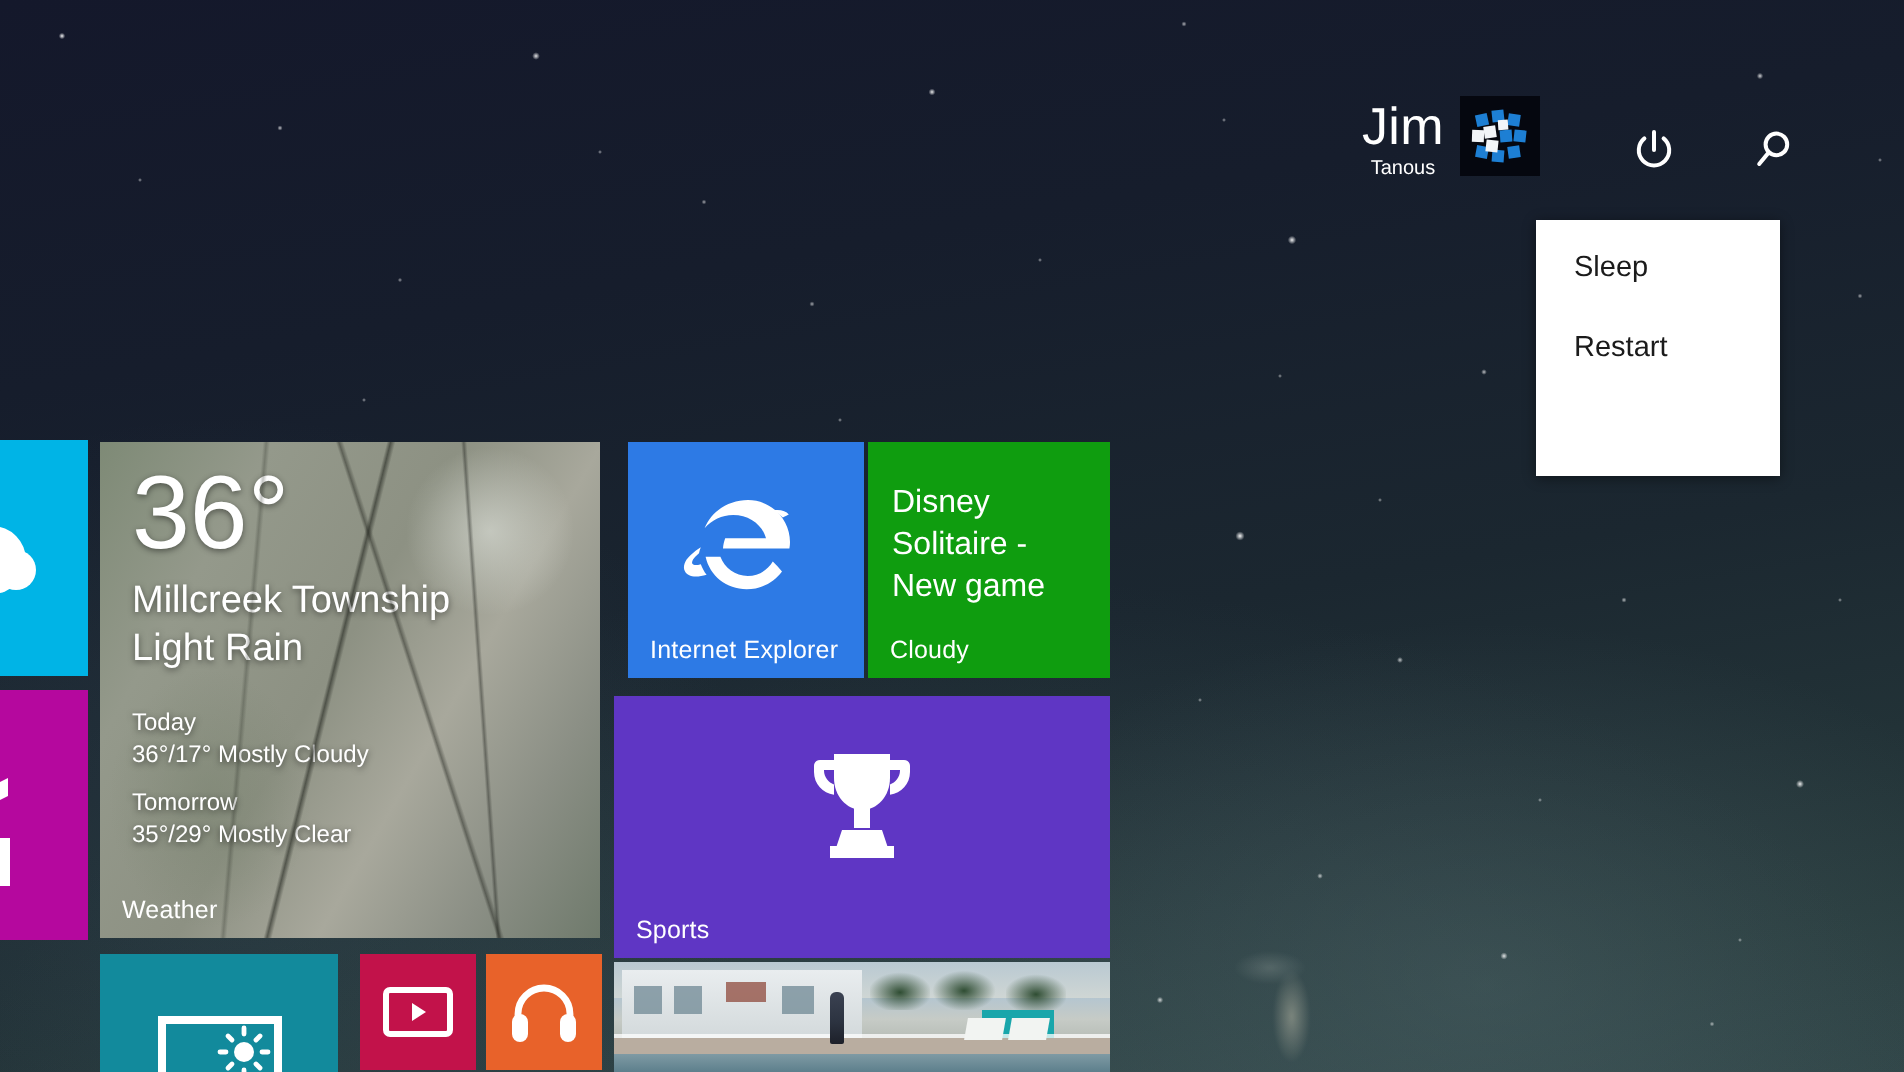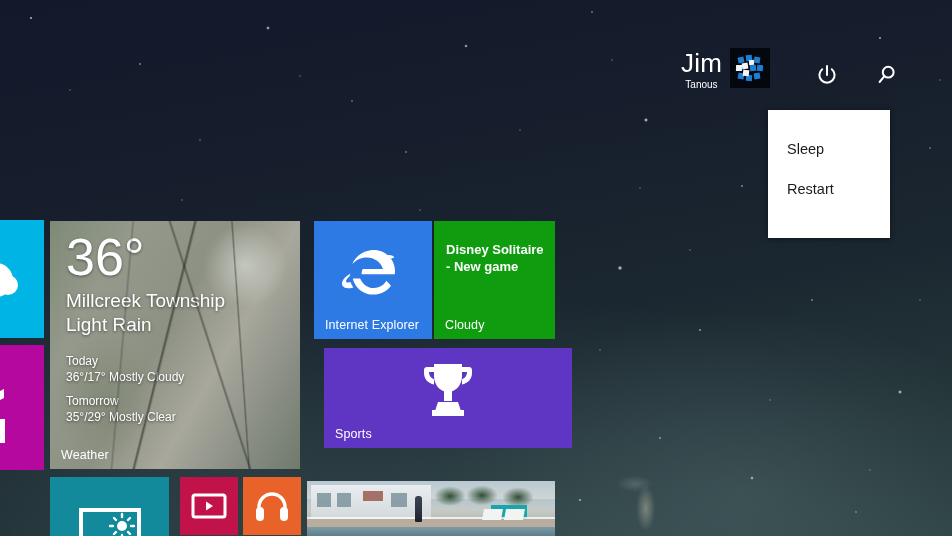--- a/index.html
+++ b/index.html
@@ -91,21 +91,21 @@
     display:flex; align-items:center; justify-content:center;
   }
   .power-btn{ right:108px; }
   .search-btn{ right:48px; }
   .icon-btn svg{ display:block; }
 
   
   .power-menu{
     position:absolute; left:768px; top:110px; width:122px; height:128px;
     background:#fff; box-shadow:0 1px 6px rgba(0,0,0,.45);
-    padding-top:19px;
+    padding-top:4px;
   }
   .menu-item{
     height:40px; display:flex; align-items:center;
     padding-left:19px; color:#1b1b1b; font-size:14.5px; font-weight:400;
     cursor:default; white-space:nowrap;
   }
 
   
   .tile{ position:absolute; overflow:hidden; color:#fff; }
   .tile-label{
@@ -154,25 +154,25 @@
   .wx-fc b{ font-weight:400; display:block; }
 
   
   #tile-ie{ left:314px; top:221px; width:118px; height:118px; background:#2d7ae5; }
   #tile-ie .glyph{ position:absolute; left:50%; top:44%; transform:translate(-50%,-50%); }
 
   
   #tile-store{ left:434px; top:221px; width:121px; height:118px; background:#0f9d0f; }
   .store-msg{
     position:absolute; left:12px; top:21px; width:100px;
-    font-size:13px; font-weight:700; line-height:1.3;
-  }
-
-  
-  #tile-sports{ left:324px; top:348px; width:248px; height:100px; background:#5f36c4; }
+    font-size:16px; font-weight:400; line-height:1.3;
+  }
+
+  
+  #tile-sports{ left:307px; top:348px; width:248px; height:131px; background:#5f36c4; }
   #tile-sports .glyph{ position:absolute; left:50%; top:42%; transform:translate(-50%,-50%); }
 
   
   #tile-photos{ left:50px; top:477px; width:119px; height:119px; background:#128a9c; }
   #tile-photos .glyph{ position:absolute; left:50%; top:30px; transform:translateX(-50%); }
   #tile-video { left:180px; top:477px; width:58px; height:58px; background:#c2124a; }
   #tile-video .glyph{ position:absolute; left:50%; top:50%; transform:translate(-50%,-50%); }
   #tile-music { left:243px; top:477px; width:58px; height:58px; background:#e8622a; }
   #tile-music .glyph{ position:absolute; left:50%; top:50%; transform:translate(-50%,-50%); }
 

